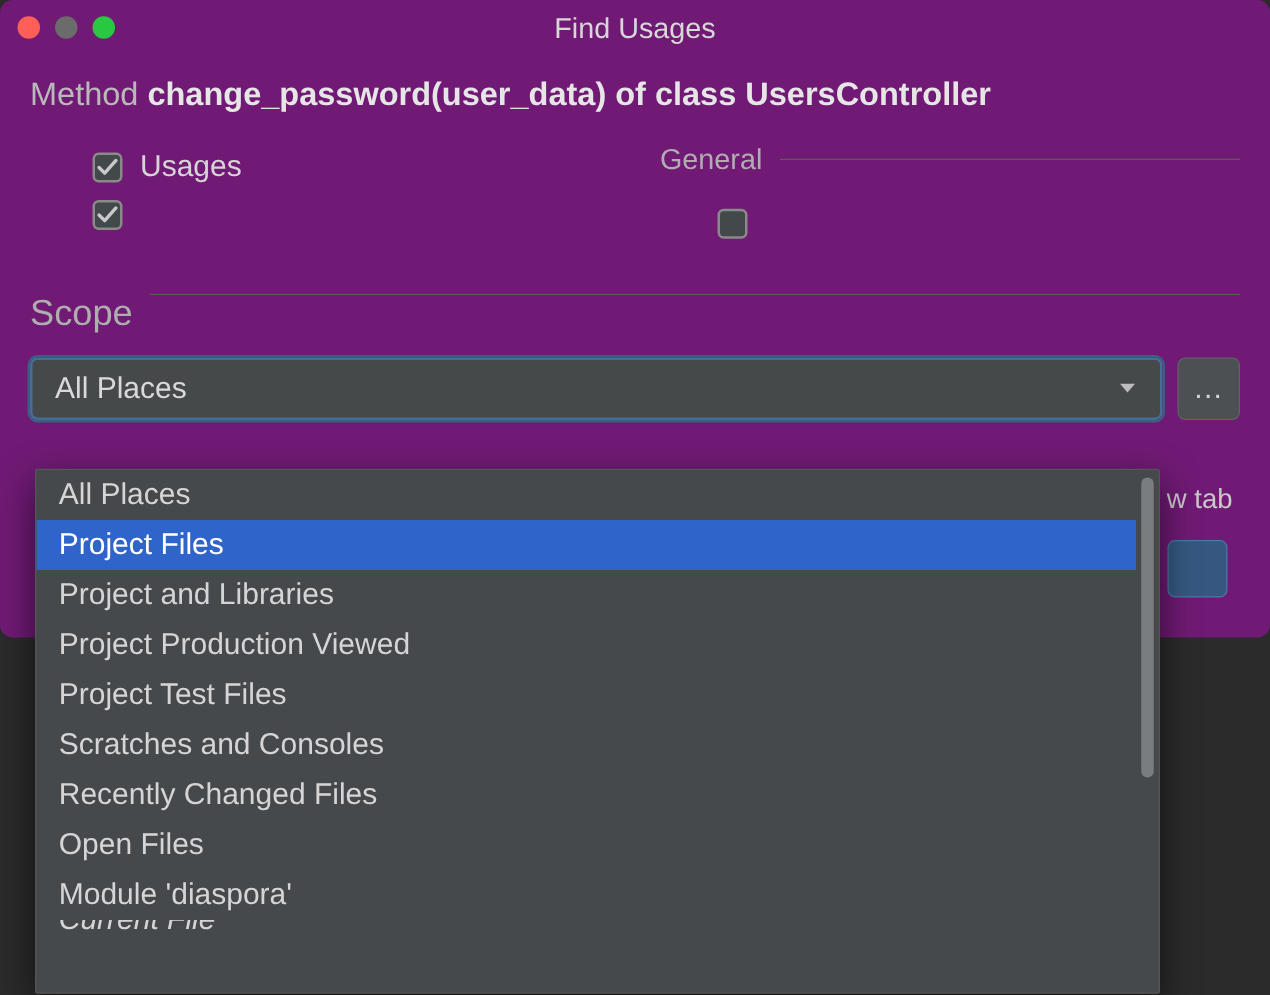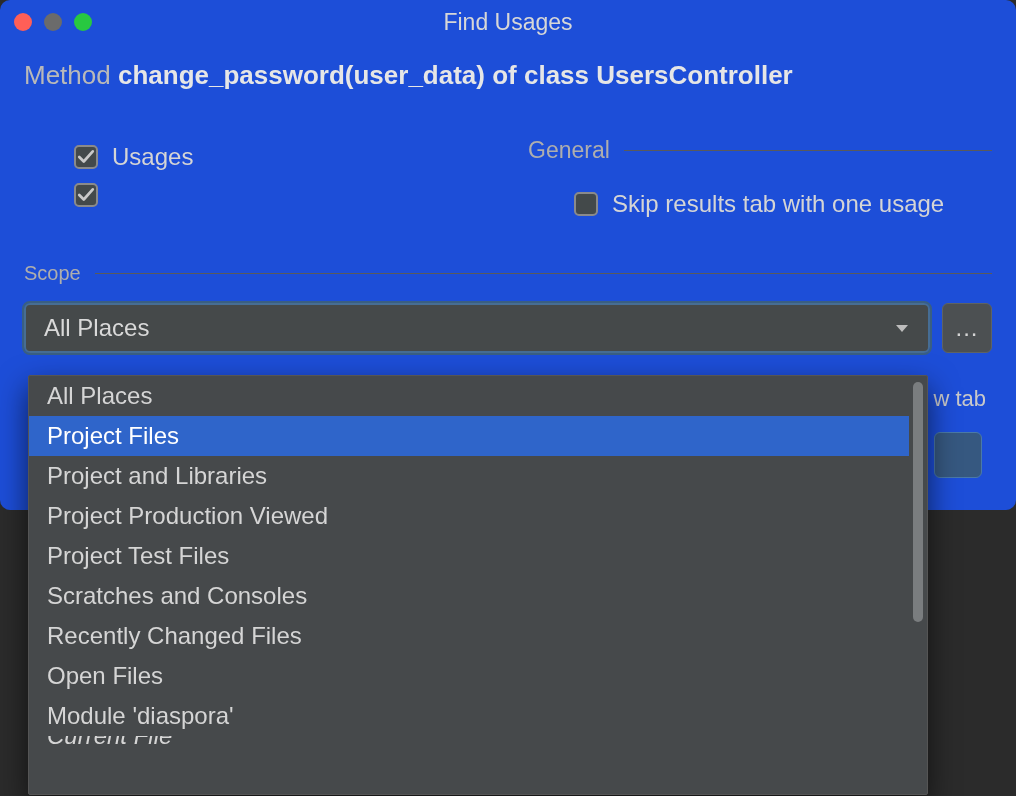--- a/index.html
+++ b/index.html
@@ -6,21 +6,21 @@
   html, body {
     width: 1016px;
     height: 796px;
     background: #2b2b2b;
     font-family: -apple-system, "Helvetica Neue", Arial, sans-serif;
     overflow: hidden;
   }
   .window {
     width: 1016px;
     height: 510px;
-    background: #1d4ed8;
+    background: #701a75;
     border-radius: 10px;
     position: relative;
     overflow: visible;
   }
   .titlebar {
     height: 44px;
     display: flex;
     align-items: center;
     padding: 0 14px;
     position: relative;
@@ -43,21 +43,21 @@
     font-size: 23px;
     color: #d7d7d7;
     pointer-events: none;
   }
   .content {
     padding: 16px 24px 20px 24px;
   }
   .subject {
     font-size: 26px;
     color: #b9b9b9;
-    margin-bottom: 46px;
+    margin-bottom: 23px;
   }
   .subject .bold {
     color: #e6e6e6;
     font-weight: 600;
   }
   .cols {
     display: flex;
     gap: 40px;
   }
   .col {
@@ -91,22 +91,22 @@
     width: 24px; height: 24px;
     border: 2px solid #8a8a8a;
     border-radius: 5px;
     background: #43494a;
     display: flex; align-items: center; justify-content: center;
     flex-shrink: 0;
   }
   .checkbox svg { width: 18px; height: 18px; }
   .scope-block { margin-top: 38px; }
   .scope-label-row {
-    display: flex; align-items: center; gap: 14px;
-    color: #aeaeae; font-size: 20px; margin-bottom: 18px; margin-top: 24px;
+    display: flex; gap: 14px;
+    color: #aeaeae; font-size: 29px; margin-bottom: 18px; margin-top: 24px;
   }
   .scope-label-row .line {
     flex: 1; height: 1px; background: #5a5a5a;
   }
   .scope-controls {
     display: flex; gap: 12px; align-items: stretch;
   }
   .combo {
     flex: 1;
     height: 50px;
@@ -223,21 +223,20 @@
         </div>
       </div>
 
       <div class="col general">
         <div class="group-label-row">
           <span>General</span>
           <div class="line"></div>
         </div>
         <div class="check-row">
           <div class="checkbox"></div>
-          <span>Skip results tab with one usage</span>
         </div>
       </div>
     </div>
 
     <div class="scope-block">
       <div class="scope-label-row">
         <span>Scope</span>
         <div class="line"></div>
       </div>
       <div class="scope-controls">

